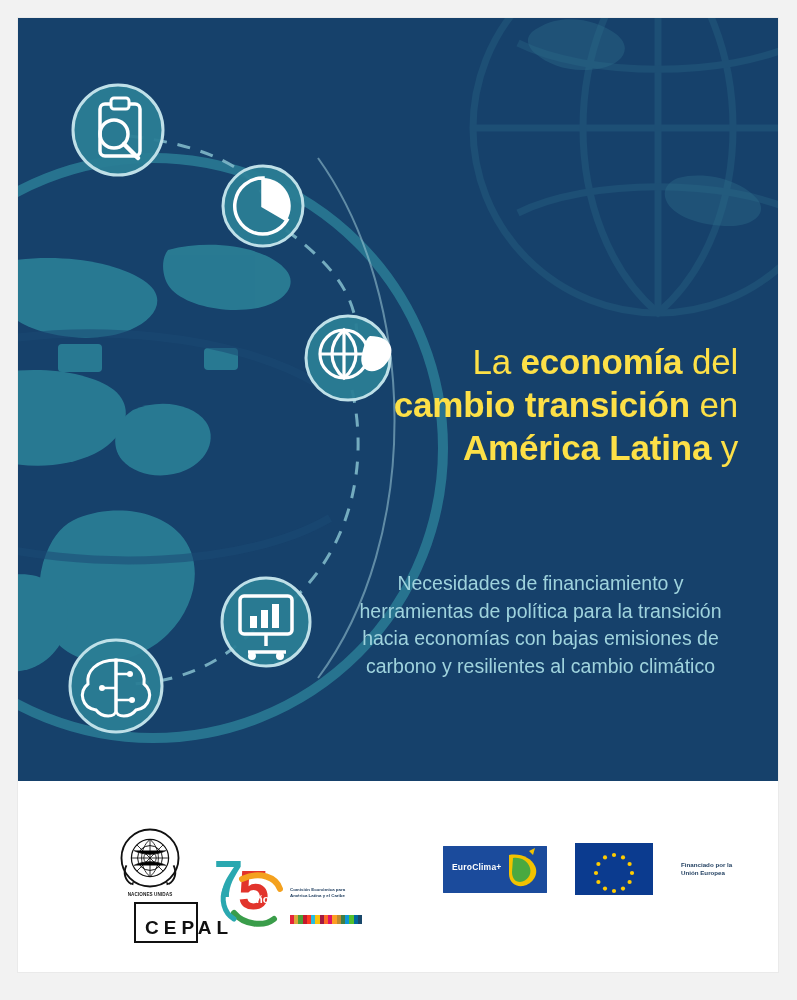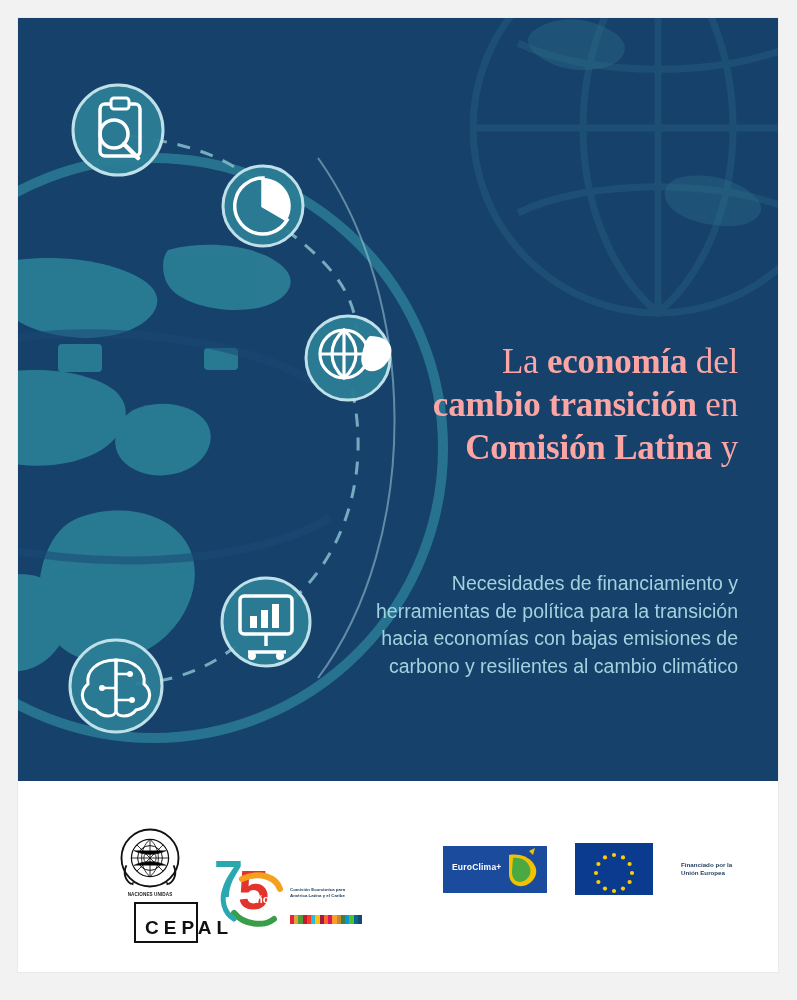--- a/index.html
+++ b/index.html
@@ -44,35 +44,34 @@
   
   .titleblock {
     position: absolute;
     right: 40px;
     top: 322px;
     width: 400px;
     text-align: right;
     z-index: 5;
   }
   .title-line {
-    color: #fca5a5;
+    color: #fde047;
     font-size: 35px;
     line-height: 43px;
     letter-spacing: -0.2px;
     white-space: nowrap;
-    font-family: Liberation Serif, serif;
   }
   .t-light { font-weight: 400; }
   .t-bold  { font-weight: 700; }
   .subtitle {
     position: absolute;
     right: 40px;
     top: 552px;
     width: 395px;
-    text-align: right;
+    text-align: center;
     color: #9fd3dd;
     font-size: 19.5px;
     line-height: 27.5px;
     font-weight: 400;
     z-index: 5;
   }
   
   .logobar {
     position: relative;
     width: 760px;
@@ -296,21 +295,21 @@
       </svg>
 
       <div class="titleblock">
         <div class="title-line">
           <span class="t-light">La </span><span class="t-bold">economía</span><span class="t-light"> del</span>
         </div>
         <div class="title-line">
           <span class="t-bold">cambio transición</span><span class="t-light"> en</span>
         </div>
         <div class="title-line">
-          <span class="t-bold">Comisión Latina</span><span class="t-light"> y</span>
+          <span class="t-bold">América Latina</span><span class="t-light"> y</span>
         </div>
       </div>
 
       <div class="subtitle">Necesidades de financiamiento y herramientas de política para la transición hacia economías con bajas emisiones de carbono y resilientes al cambio climático</div>
     </div>
 
     <div class="logobar">
 
       <div class="logo-left">
 

